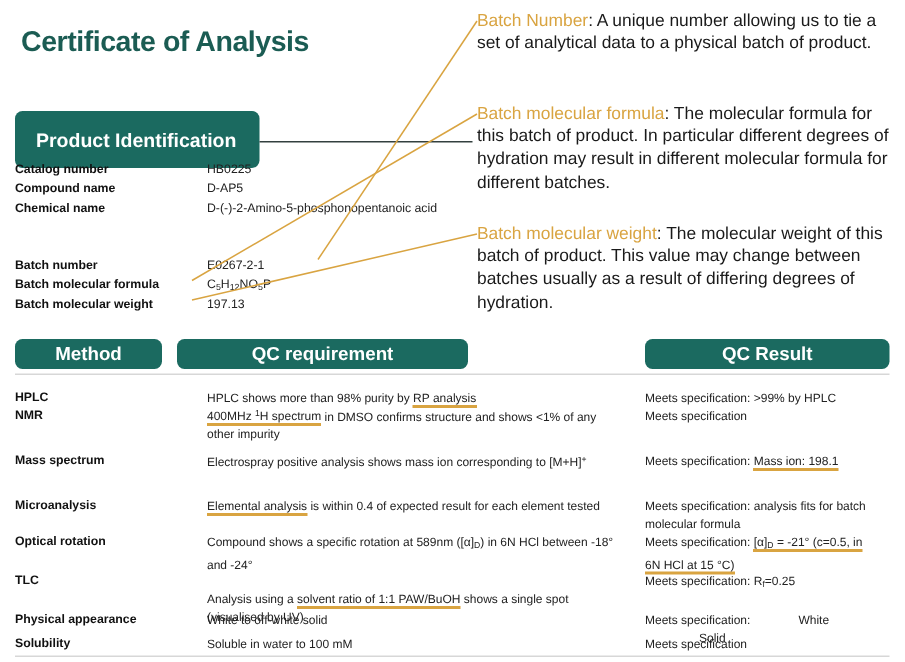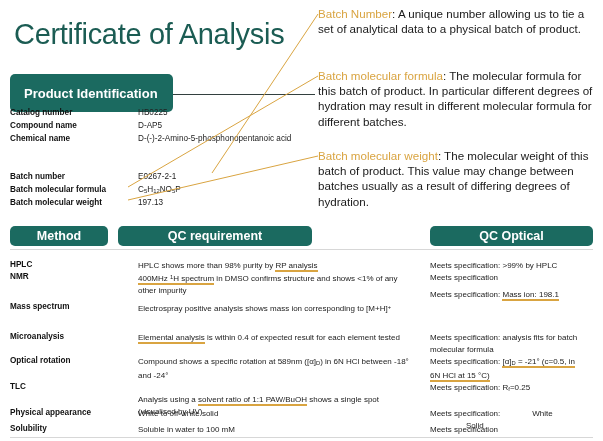--- a/index.html
+++ b/index.html
@@ -19,22 +19,22 @@
   
   #doc {
     position: absolute;
     left: 0; top: 0;
     width: 603px; height: 441px;
   }
 
   #page-title {
     position: absolute;
     left: 14px; top: 18px;
-    font-size: 29px;
-    font-weight: normal;
+    font-size: 19px;
+    font-weight: bold;
     color: #1b5c53;
     letter-spacing: -0.3px;
   }
 
   
   .banner {
     position: absolute;
     background: #1b6a60;
     color: #ffffff;
     font-weight: bold;
@@ -173,33 +173,33 @@
   <div class="pi-row pi-value pi-v" style="top:172px">E0267-2-1</div>
 
   <div class="pi-row pi-label pi-l" style="top:185px">Batch molecular formula</div>
   <div class="pi-row pi-value pi-v" style="top:185px" id="formula-value">C<sub>5</sub>H<sub>12</sub>NO<sub>5</sub>P</div>
 
   <div class="pi-row pi-label pi-l" style="top:198px">Batch molecular weight</div>
   <div class="pi-row pi-value pi-v" style="top:198px">197.13</div>
 
   <div class="banner" id="hdr-method">Method</div>
   <div class="banner" id="hdr-req">QC requirement</div>
-  <div class="banner" id="hdr-result">QC Optical</div>
+  <div class="banner" id="hdr-result">QC Result</div>
   <div id="hdr-underline"></div>
 
   <div id="qc-body">
       <div class="qc-method" style="top: 260px;">HPLC</div>
       <div class="qc-req" style="top: 260px;">HPLC shows more than 98% purity by <span class="u-hl">RP analysis</span></div>
       <div class="qc-res" style="top: 260px;">Meets specification: &gt;99% by HPLC</div>
       <div class="qc-method" style="top: 272px;">NMR</div>
       <div class="qc-req" style="top: 272px;"><span class="u-hl">400MHz <sup>1</sup>H spectrum</span> in DMSO confirms structure and shows &lt;1% of any other impurity</div>
       <div class="qc-res" style="top: 272px;">Meets specification</div>
       <div class="qc-method" style="top: 302px;">Mass spectrum</div>
       <div class="qc-req" style="top: 302px;">Electrospray positive analysis shows mass ion corresponding to [M+H]<sup>+</sup></div>
-      <div class="qc-res" style="top: 289px;">Meets specification: <span class="u-hl">Mass ion: 198.1</span></div>
+      <div class="qc-res" style="top: 302px;">Meets specification: <span class="u-hl">Mass ion: 198.1</span></div>
       <div class="qc-method" style="top: 332px;">Microanalysis</div>
       <div class="qc-req" style="top: 332px;"><span class="u-hl">Elemental analysis</span> is within 0.4 of expected result for each element tested</div>
       <div class="qc-res" style="top: 332px;">Meets specification: analysis fits for batch molecular formula</div>
       <div class="qc-method" style="top: 356px;">Optical rotation</div>
       <div class="qc-req" style="top: 356px;">Compound shows a specific rotation at 589nm ([α]<sub>D</sub>) in 6N HCl between -18° and -24°</div>
       <div class="qc-res" style="top: 356px;">Meets specification: <span class="u-hl">[α]<sub>D</sub> = -21° (c=0.5, in 6N HCl at 15 °C)</span></div>
       <div class="qc-method" style="top: 382px;">TLC</div>
       <div class="qc-req" style="top: 394px;">Analysis using a <span class="u-hl">solvent ratio of 1:1 PAW/BuOH</span> shows a single spot (visualised by UV)</div>
       <div class="qc-res" style="top: 382px;">Meets specification: R<sub>f</sub>=0.25</div>
       <div class="qc-method" style="top: 408px;">Physical appearance</div>

